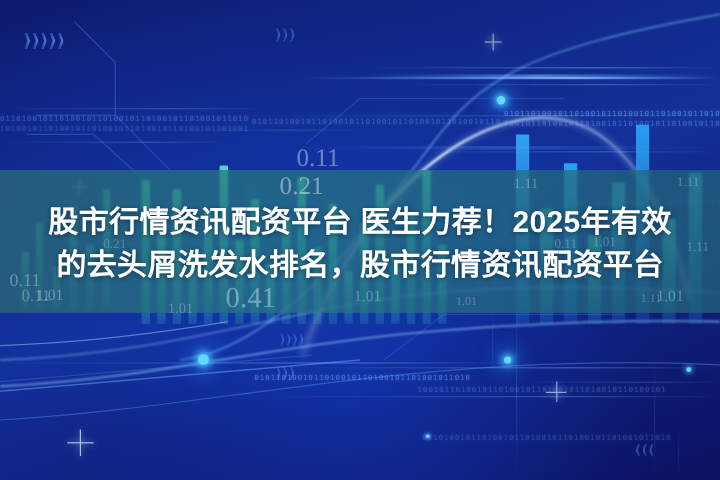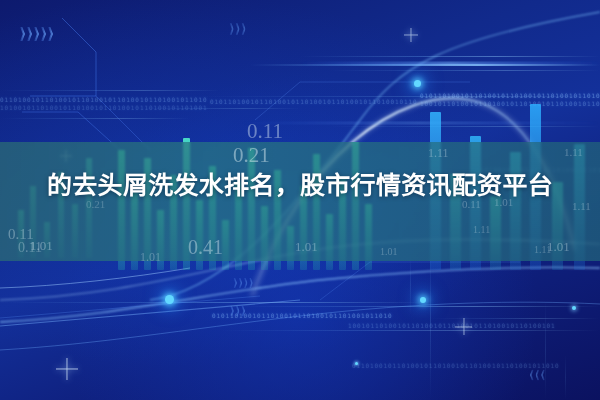--- a/index.html
+++ b/index.html
@@ -223,32 +223,33 @@
     <div class="bar" style="left:72px;bottom:142px;width:6px;height:54px;background:linear-gradient(180deg,rgba(60,225,195,.5),rgba(40,190,175,.12))"></div>
     <div class="bar" style="left:86px;bottom:142px;width:6px;height:100px;background:linear-gradient(180deg,rgba(70,235,205,.6),rgba(40,190,175,.15))"></div>
   </div>
 
   <div class="band" style="top:142px;height:119px"></div>
 
   <div class="num" style="left:247px;top:119px;font-size:21px;color:rgba(230,245,250,.42)">0.11</div>
   <div class="num" style="left:233px;top:143px;font-size:21px;color:rgba(235,248,250,.45)">0.21</div>
   <div class="num" style="left:428px;top:146px;font-size:12px;color:rgba(225,240,245,.34)">1.11</div>
   <div class="num" style="left:30px;top:238px;font-size:13px;color:rgba(225,240,245,.38)">1.01</div>
-  <div class="num" style="left:188px;top:236px;font-size:20px;color:rgba(235,248,250,.40)">0.41</div>
+  <div class="num" style="left:188px;top:236px;font-size:24px;color:rgba(235,248,250,.40)">0.41</div>
   <div class="num" style="left:295px;top:239px;font-size:13px;color:rgba(225,240,245,.34)">1.01</div>
   <div class="num" style="left:8px;top:226px;font-size:15px;color:rgba(225,240,245,.36)">0.11</div>
   <div class="num" style="left:18px;top:240px;font-size:14px;color:rgba(225,240,245,.32)">0.11</div>
   <div class="num" style="left:547px;top:239px;font-size:13px;color:rgba(225,240,245,.36)">1.01</div>
   <div class="num" style="left:564px;top:146px;font-size:11px;color:rgba(225,240,245,.30)">1.11</div>
   <div class="num" style="left:572px;top:200px;font-size:11px;color:rgba(225,240,245,.30)">1.11</div>
   <div class="num" style="left:494px;top:196px;font-size:11px;color:rgba(225,240,245,.30)">1.01</div>
   <div class="num" style="left:462px;top:198px;font-size:11px;color:rgba(225,240,245,.30)">0.11</div>
   <div class="num" style="left:473px;top:224px;font-size:10px;color:rgba(225,240,245,.28)">1.11</div>
   <div class="num" style="left:380px;top:246px;font-size:10px;color:rgba(225,240,245,.28)">1.01</div>
   <div class="num" style="left:534px;top:244px;font-size:10px;color:rgba(225,240,245,.28)">1.11</div>
   <div class="num" style="left:86px;top:198px;font-size:11px;color:rgba(225,240,245,.26)">0.21</div>
   <div class="num" style="left:140px;top:250px;font-size:12px;color:rgba(225,240,245,.30)">1.01</div>
 
   <div class="headline" style="top:167px">
+    <span class="ln">股市行情资讯配资平台 医生力荐！2025年有效</span>
     <span class="ln">的去头屑洗发水排名，股市行情资讯配资平台</span>
   </div>
 
 </div>
 
 </body></html>

